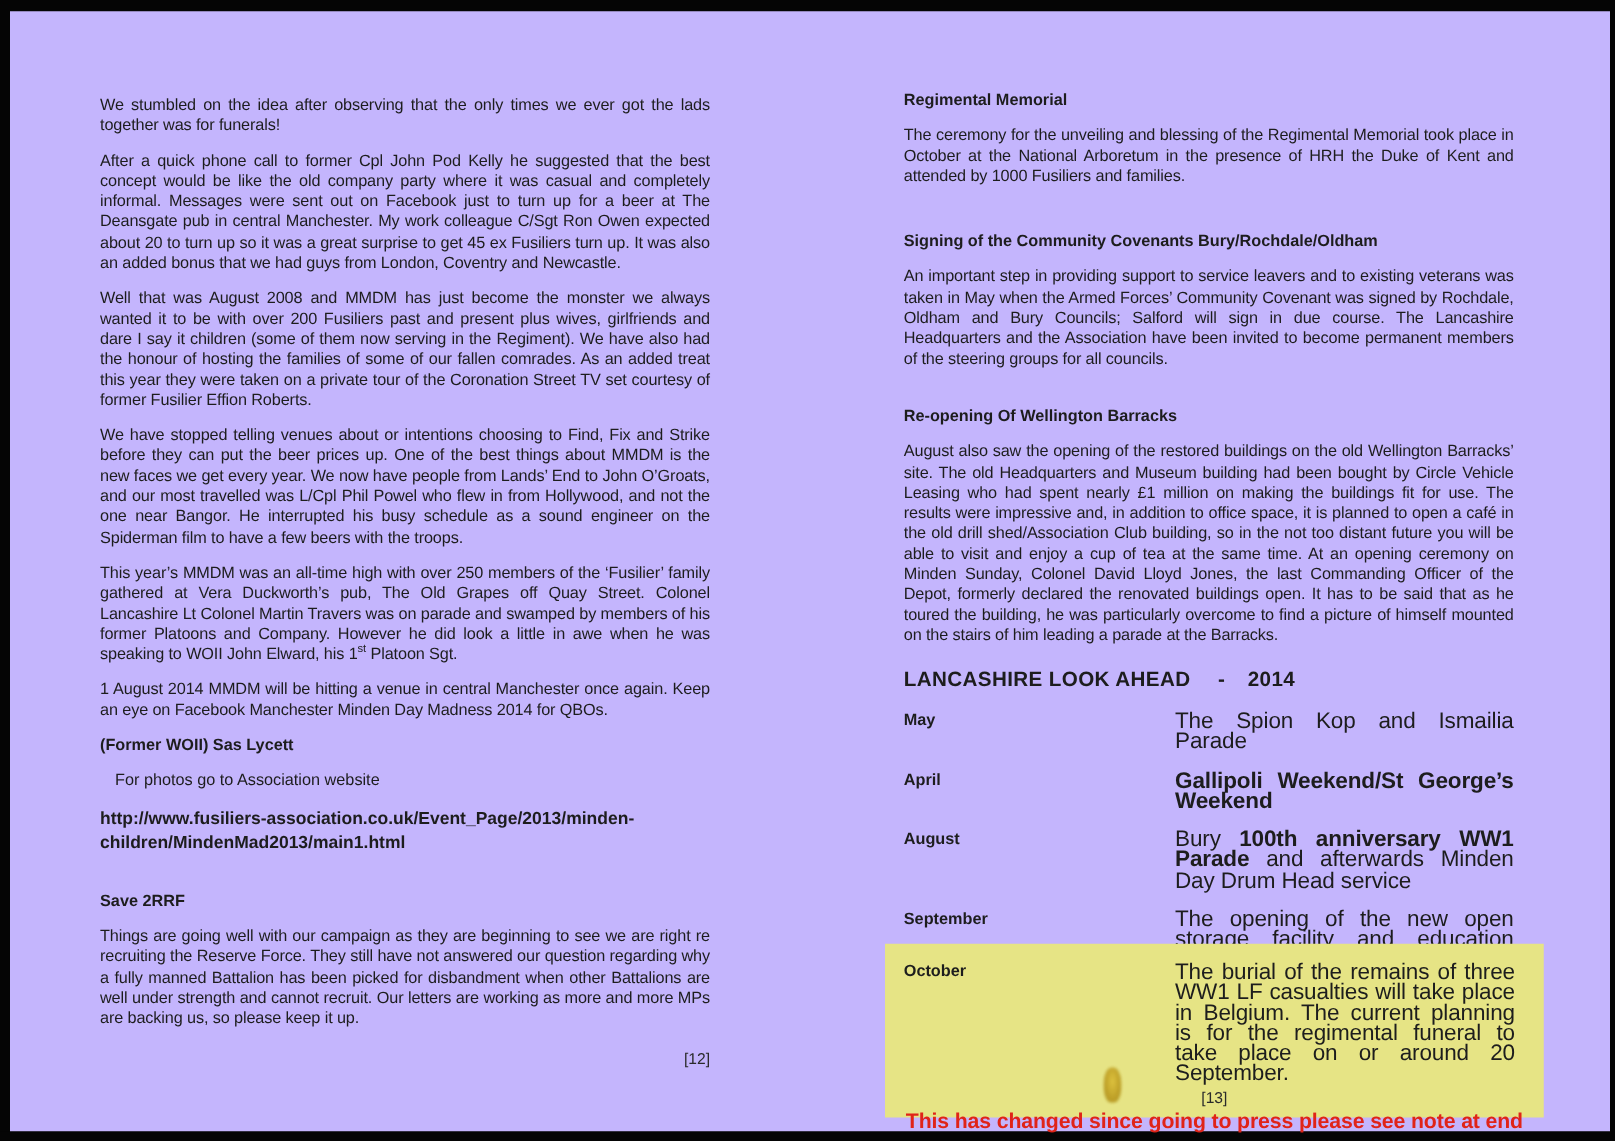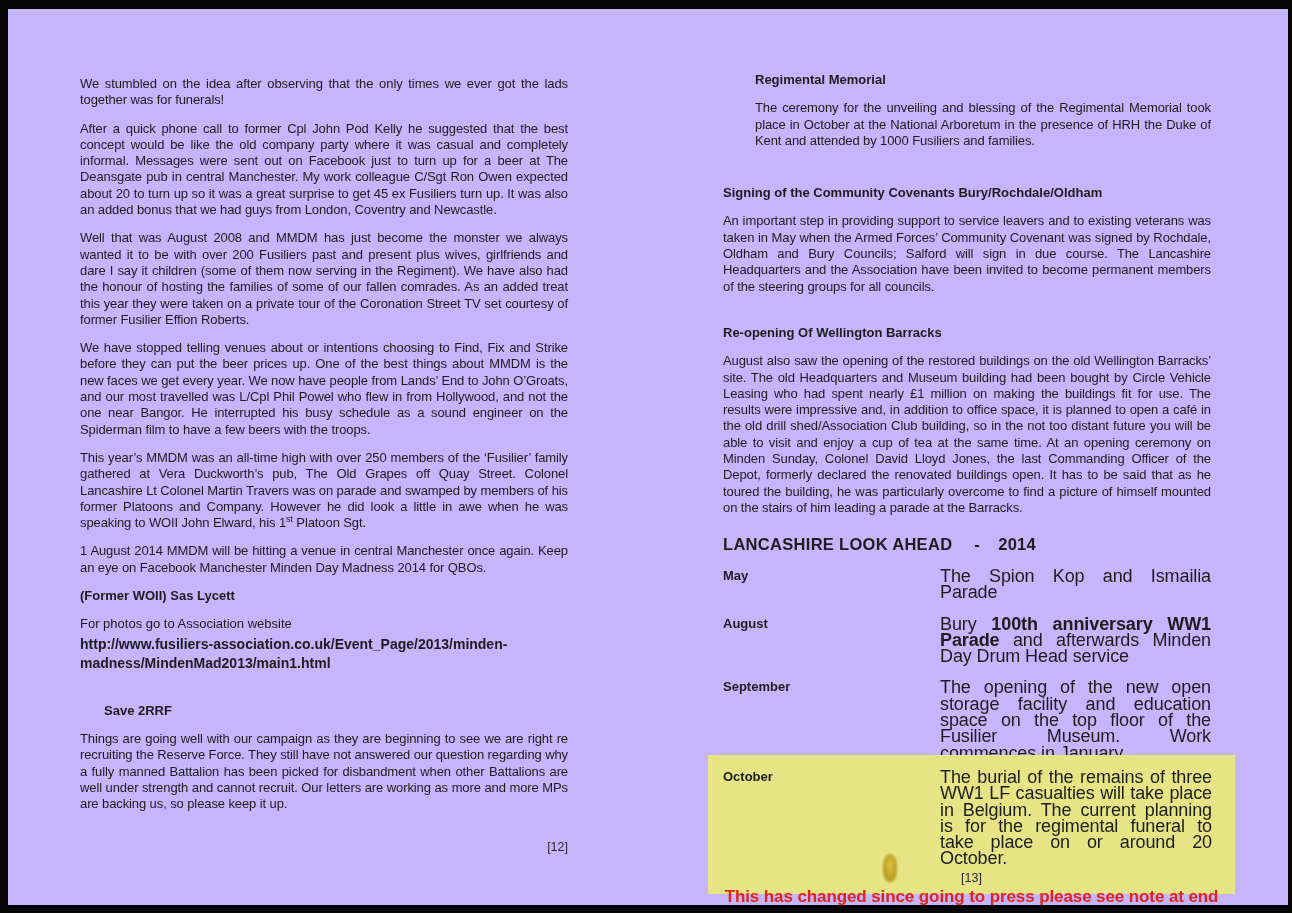--- a/index.html
+++ b/index.html
@@ -29,42 +29,42 @@
     text-align: justify;
     margin: 0 0 12px 0;
     letter-spacing: -0.1px;
   }
   .heading {
     font-size: 13px;
     font-weight: bold;
     line-height: 16.3px;
     margin: 0 0 12px 0;
   }
-  .plain-line { font-size: 13px; line-height: 16.3px; margin: 0; }
+  .plain-line { font-size: 13px; line-height: 16.3px; margin: 12px; }
   .url-text {
     font-size: 14px;
     font-weight: bold;
     line-height: 19px;
     margin: 2px 0 0 0;
     word-break: break-all;
   }
-  .save-heading { margin-top: 30px; margin-left: 24px; }
+  .save-heading { margin-top: 30px; }
   sup { font-size: 9px; line-height: 0; }
 
   .page-number {
     position: absolute;
     width: 488px;
     text-align: center;
     font-size: 12.5px;
     color: #2a2a2a;
   }
   .page-number-left { left: 80px; top: 840px; text-align: right; }
 
   .section { margin-bottom: 0; }
-  .sec-gap-1 { margin-bottom: 36px; margin-left: 32px; }
+  .sec-gap-1 { margin-bottom: 36px; }
   .sec-gap-2 { margin-bottom: 30px; }
 
   .look-ahead { position: absolute; left: 723px; top: 535px; width: 488px; }
   .look-ahead-title {
     font-size: 16.5px;
     font-weight: bold;
     letter-spacing: 0.3px;
     margin: 0 0 14px 0;
   }
   .look-ahead-title .dash { margin: 0 18px 0 22px; }
@@ -125,21 +125,21 @@
 
   <div class="col left-col">
     <p class="body">We stumbled on the idea after observing that the only times we ever got the lads together was for funerals!</p>
     <p class="body">After a quick phone call to former Cpl John Pod Kelly he suggested that the best concept would be like the old company party where it was casual and completely informal.  Messages were sent out on Facebook just to turn up for a beer at The Deansgate pub in central Manchester.  My work colleague C/Sgt Ron Owen expected about 20 to turn up so it was a great surprise to get 45 ex Fusiliers turn up.  It was also an added bonus that we had guys from London, Coventry and Newcastle.</p>
     <p class="body">Well that was August 2008 and MMDM has just become the monster we always wanted it to be with over 200 Fusiliers past and present plus wives, girlfriends and dare I say it children (some of them now serving in the Regiment).  We have also had the honour of hosting the families of some of our fallen comrades.  As an added treat this year they were taken on a private tour of the Coronation Street TV set courtesy of former Fusilier Effion Roberts.</p>
     <p class="body">We have stopped telling venues about or intentions choosing to Find, Fix and Strike before they can put the beer prices up.  One of the best things about MMDM is the new faces we get every year.  We now have people from Lands’ End to John O’Groats, and our most travelled was L/Cpl Phil Powel who flew in from Hollywood, and not the one near Bangor.  He interrupted his busy schedule as a sound engineer on the Spiderman film to have a few beers with the troops.</p>
     <p class="body"><span>This year’s MMDM was an all-time high with over 250 members of the ‘Fusilier’ family gathered at Vera Duckworth’s pub, The Old Grapes off Quay Street.  Colonel Lancashire Lt Colonel Martin Travers was on parade and swamped by members of his former Platoons and Company.  However he did look a little in awe when he was speaking to WOII John Elward, his 1</span><sup>st</sup><span> Platoon Sgt.</span></p>
     <p class="body">1 August 2014 MMDM will be hitting a venue in central Manchester once again. Keep an eye on Facebook Manchester Minden Day Madness 2014 for QBOs.</p>
     <div class="heading">(Former WOII) Sas Lycett</div>
     <div class="plain-line">For photos go to Association website</div>
-    <div class="url-text"><span>http://www.fusiliers-association.co.uk/Event_Page/2013/minden-</span><br><span>madness/MindenMad2013/main1.html</span></div>
+    <div class="url-text"><span>http://www.fusiliers-association.co.uk/Event_Page/2013/minden-</span><br><span>children/MindenMad2013/main1.html</span></div>
     <div class="heading save-heading">Save 2RRF</div>
     <p class="body">Things are going well with our campaign as they are beginning to see we are right re recruiting the Reserve Force.  They still have not answered our question regarding why a fully manned Battalion has been picked for disbandment when other Battalions are well under strength and cannot recruit.  Our letters are working as more and more MPs are backing us, so please keep it up.</p>
   </div>
   <div class="page-number page-number-left">[12]</div>
 
   <div class="col right-col">
     <div class="section sec-gap-1">
       <div class="heading">Regimental Memorial</div>
       <p class="body">The ceremony for the unveiling and blessing of the Regimental Memorial took place in October at the National Arboretum in the presence of HRH the Duke of Kent and attended by 1000 Fusiliers and families.</p>
     </div>
@@ -154,36 +154,40 @@
   </div>
 
   <div class="look-ahead">
     <div class="look-ahead-title"><span>LANCASHIRE LOOK AHEAD</span><span class="dash">-</span><span>2014</span></div>
 
     <div class="schedule-row">
       <div class="schedule-month">May</div>
       <div class="schedule-desc">The Spion Kop and Ismailia Parade</div>
     </div>
 
+    <div class="schedule-row">
+      <div class="schedule-month">April</div>
+      <div class="schedule-desc"><span class="bold">Gallipoli Weekend/St George’s Weekend</span></div>
+    </div>
 
     <div class="schedule-row">
       <div class="schedule-month">August</div>
       <div class="schedule-desc"><span>Bury </span><span class="bold">100th anniversary WW1 Parade</span><span> and afterwards Minden Day Drum Head service</span></div>
     </div>
 
     <div class="schedule-row">
       <div class="schedule-month">September</div>
       <div class="schedule-desc">The opening of the new open storage facility and education space on the top floor of the Fusilier Museum. Work commences in January.</div>
     </div>
   </div>
 
   <div class="highlight-box" style="background: rgb(230, 228, 133);">
     <div class="schedule-row">
       <div class="schedule-month">October</div>
-      <div class="schedule-desc">The burial of the remains of three WW1 LF casualties will take place in Belgium.  The current planning is for the regimental funeral to take place on or around 20 October.</div>
+      <div class="schedule-desc">The burial of the remains of three WW1 LF casualties will take place in Belgium.  The current planning is for the regimental funeral to take place on or around 20 September.</div>
     </div>
     <div class="page-number-right">[13]</div>
     <div class="press-note" style="color: rgb(224, 36, 24);">This has changed since going to press please see note at end</div>
   </div>
 
   <div class="mouse-cursor"></div>
 
 </div>
 
 </body></html>

